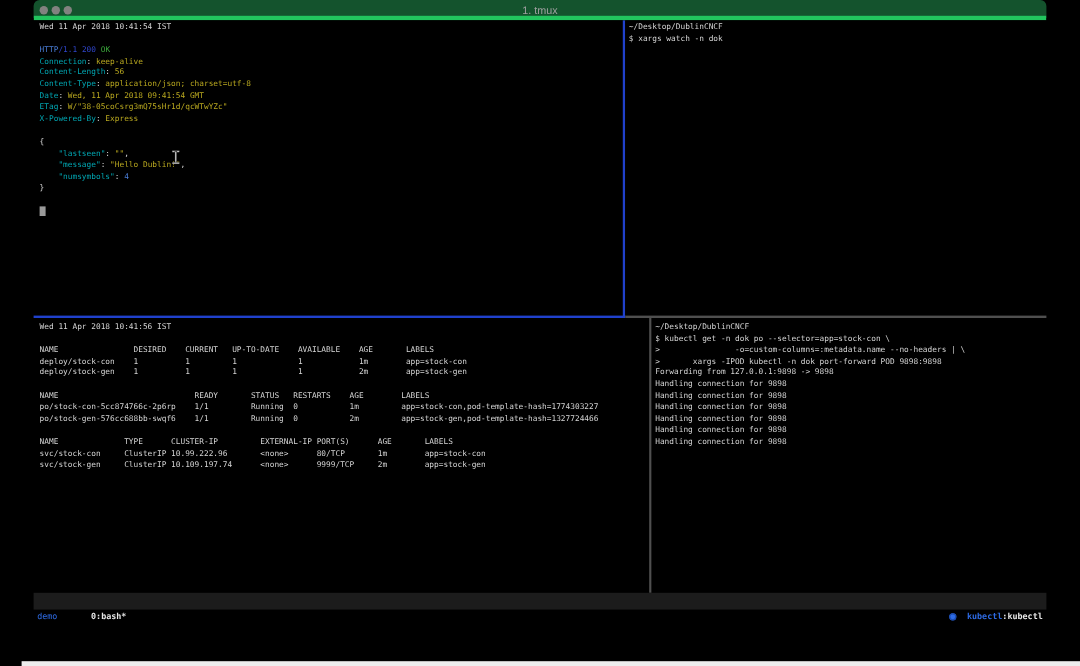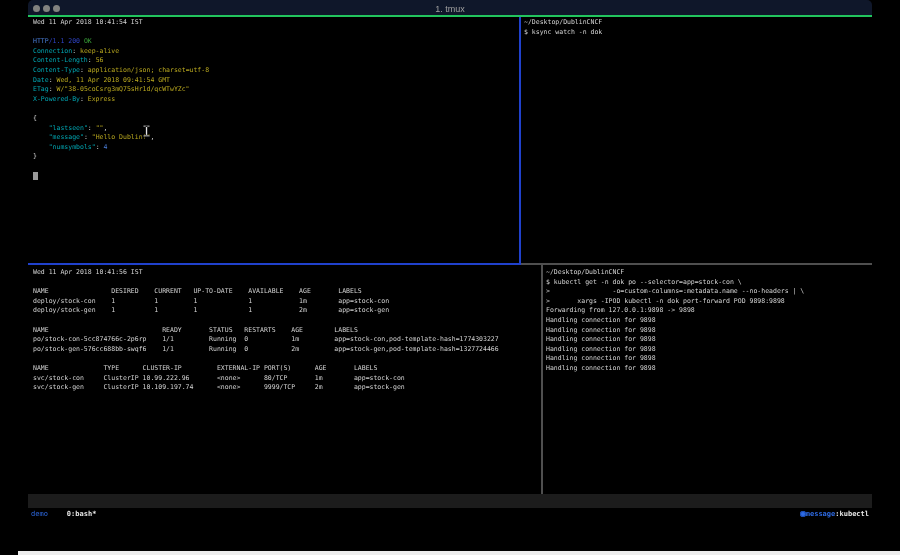--- a/index.html
+++ b/index.html
@@ -3,22 +3,22 @@
 <meta charset="utf-8">
 <style>
   html,body{margin:0;padding:0;background:#000;}
   .page{position:relative;width:900px;height:555px;background:#000;overflow:hidden;
         font-family:"DejaVu Sans Mono","Liberation Mono",monospace;}
   .bottom-strip{position:absolute;left:18px;top:551px;width:882px;height:4px;background:#ededed;}
 
   .window{position:absolute;left:28px;top:0;width:844px;height:508px;background:#000;
           border-radius:5px 5px 0 0;}
 
-  .titlebar{position:absolute;left:0;top:0;width:100%;height:17px;background:#0f172a;
-            border-radius:5px 5px 0 0;border-bottom:2px solid #22c55e;box-sizing:border-box;}
+  .titlebar{position:absolute;left:0;top:0;width:100%;height:17px;background:#14532d;
+            border-radius:5px 5px 0 0;border-bottom:4px solid #22c55e;box-sizing:border-box;}
   .dots{position:absolute;left:5px;top:5px;display:flex;gap:3px;}
   .dot{width:7px;height:7px;border-radius:50%;background:#82827f;}
   .win-title{position:absolute;left:0;top:0;width:100%;height:17px;display:flex;
              align-items:center;justify-content:center;color:#a0a0a0;font-size:9px;
              font-family:"Liberation Sans",sans-serif;}
 
   .pane{position:absolute;overflow:hidden;background:#000;}
   .pane-tl{left:0;top:17px;width:491px;height:187px;}
   .pane-tr{left:493px;top:17px;width:351px;height:246px;}
   .pane-bl{left:0;top:265px;width:513px;height:229px;}
@@ -39,21 +39,21 @@
   .cy{color:#00a6b2;text-align:center;}
   .yl{color:#b9a81f;}
   .bl{color:#4a7dd6;}
   .bl2{color:#2f45c9;}
   .gr{color:#3aa53a;}
   .cur{background:#9a9a9a;color:transparent;display:inline-block;width:5px;height:8px;}
 
   .statusbar{position:absolute;left:0;top:494px;width:100%;height:14px;background:#1c1c1c;
              display:flex;align-items:center;justify-content:space-between;
              font-size:7px;box-sizing:border-box;padding:0 3px;}
-  .sb-left,.sb-right{display:flex;align-items:center;gap:0;margin-top:26px;}
+  .sb-left,.sb-right{display:flex;align-items:center;gap:9px;margin-top:26px;}
   .sb-session{color:#2e6be5;}
   .sb-window{color:#e8e8e8;font-weight:bold;padding-left:19px;}
   .sb-ctx-name{color:#2e6be5;font-weight:bold;}
   .sb-ctx-suffix{color:#e8e8e8;font-weight:bold;}
   .k8s-icon{width:6px;height:6px;border-radius:50%;background:#2e6be5;display:inline-block;
             box-shadow:inset 0 0 0 1px #1b4bb0;}
 
   .pointer{position:absolute;left:143px;top:122px;z-index:10;}
 </style>
 </head>
@@ -72,21 +72,21 @@
       <div class="win-title">1. tmux</div>
     </div>
 
     <div class="pane pane-tl">
       <div class="term"><div class="tline"><span>Wed 11 Apr 2018 10:41:54 IST</span></div><div class="tline">&nbsp;</div><div class="tline"><span class="bl">HTTP</span><span class="bl2">/</span><span class="bl2">1.1 200</span><span> </span><span class="gr">OK</span></div><div class="tline"><span class="cy">Connection</span><span>: </span><span class="yl">keep-alive</span></div><div class="tline"><span class="cy">Content-Length</span><span>: </span><span class="yl">56</span></div><div class="tline"><span class="cy">Content-Type</span><span>: </span><span class="yl">application/json; charset=utf-8</span></div><div class="tline"><span class="cy">Date</span><span>: </span><span class="yl">Wed, 11 Apr 2018 09:41:54 GMT</span></div><div class="tline"><span class="cy">ETag</span><span>: </span><span class="yl">W/"38-05coCsrg3mQ75sHr1d/qcWTwYZc"</span></div><div class="tline"><span class="cy">X-Powered-By</span><span>: </span><span class="yl">Express</span></div><div class="tline">&nbsp;</div><div class="tline"><span>{</span></div><div class="tline"><span>    </span><span class="cy">"lastseen"</span><span>: </span><span class="yl">""</span><span>,</span></div><div class="tline"><span>    </span><span class="cy">"message"</span><span>: </span><span class="yl">"Hello Dublin!"</span><span>,</span></div><div class="tline"><span>    </span><span class="cy">"numsymbols"</span><span>: </span><span class="bl">4</span></div><div class="tline"><span>}</span></div><div class="tline">&nbsp;</div><div class="tline"><span class="cur"> </span></div></div>
     </div>
 
     <div class="vdiv-top"></div>
 
     <div class="pane pane-tr">
-      <div class="term"><div class="tline"><span>~/Desktop/DublinCNCF</span></div><div class="tline"><span>$ ksync watch -n dok</span></div></div>
+      <div class="term"><div class="tline"><span>~/Desktop/DublinCNCF</span></div><div class="tline"><span>$ xargs watch -n dok</span></div></div>
     </div>
 
     <div class="hdiv-active"></div>
     <div class="hdiv-inactive"></div>
 
     <div class="pane pane-bl">
       <div class="term"><div class="tline"><span>Wed 11 Apr 2018 10:41:56 IST</span></div><div class="tline">&nbsp;</div><div class="tline"><span>NAME                DESIRED    CURRENT   UP-TO-DATE    AVAILABLE    AGE       LABELS</span></div><div class="tline"><span>deploy/stock-con    1          1         1             1            1m        app=stock-con</span></div><div class="tline"><span>deploy/stock-gen    1          1         1             1            2m        app=stock-gen</span></div><div class="tline">&nbsp;</div><div class="tline"><span>NAME                             READY       STATUS   RESTARTS    AGE        LABELS</span></div><div class="tline"><span>po/stock-con-5cc874766c-2p6rp    1/1         Running  0           1m         app=stock-con,pod-template-hash=1774303227</span></div><div class="tline"><span>po/stock-gen-576cc688bb-swqf6    1/1         Running  0           2m         app=stock-gen,pod-template-hash=1327724466</span></div><div class="tline">&nbsp;</div><div class="tline"><span>NAME              TYPE      CLUSTER-IP         EXTERNAL-IP PORT(S)      AGE       LABELS</span></div><div class="tline"><span>svc/stock-con     ClusterIP 10.99.222.96       &lt;none&gt;      80/TCP       1m        app=stock-con</span></div><div class="tline"><span>svc/stock-gen     ClusterIP 10.109.197.74      &lt;none&gt;      9999/TCP     2m        app=stock-gen</span></div></div>
     </div>
 
     <div class="vdiv-bot"></div>
@@ -96,21 +96,21 @@
     </div>
 
     <div class="statusbar">
       <div class="sb-left">
         <span class="sb-session">demo</span>
         <span class="sb-window">0:bash*</span>
       </div>
       <div class="sb-right">
         <span class="k8s-icon"></span>
         <span>
-          <span class="sb-ctx-name">message</span><span class="sb-ctx-suffix">:kubectl</span>
+          <span class="sb-ctx-name">kubectl</span><span class="sb-ctx-suffix">:kubectl</span>
         </span>
       </div>
     </div>
 
   </div>
 
   <div class="pointer">
     <svg width="7" height="12" viewBox="0 0 7 12">
       <g fill="#f2f2f2" stroke="#111" stroke-width="0.5">
         <rect x="0.4" y="0.4" width="6.2" height="1.4" rx="0.4"></rect>

